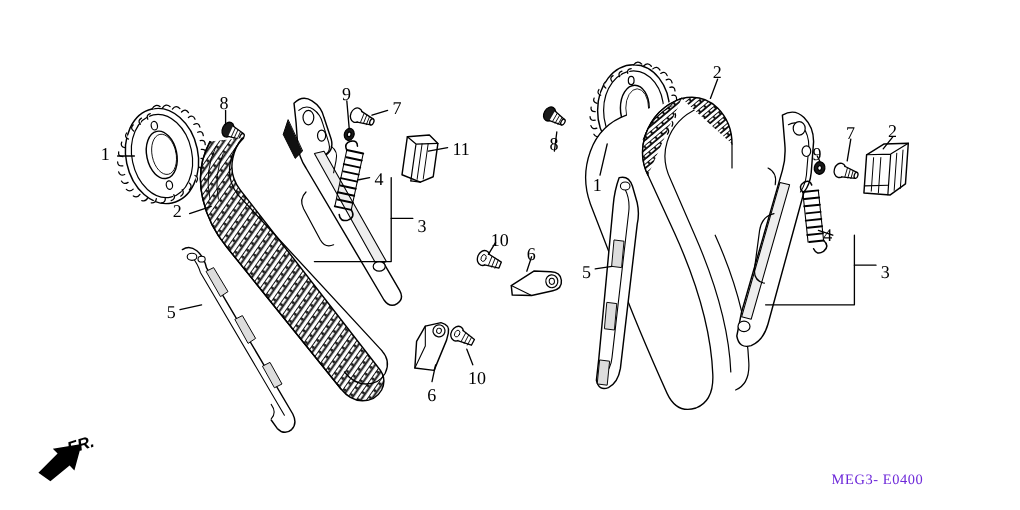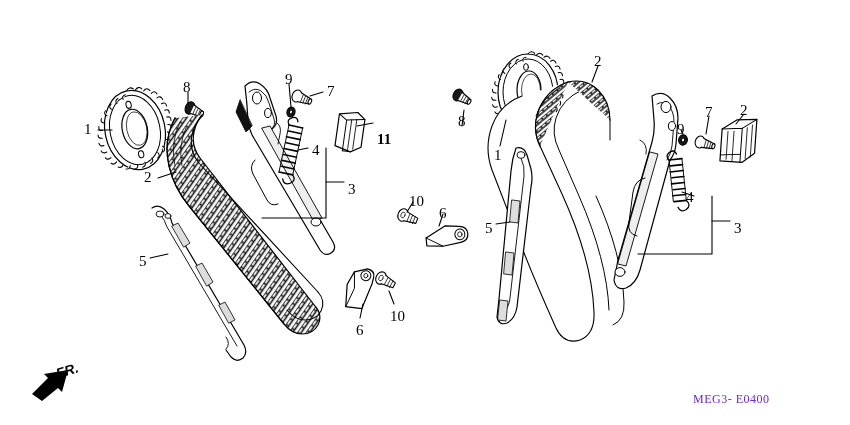--- a/index.html
+++ b/index.html
@@ -312,21 +312,21 @@
   <div id="frlabel">FR.</div>
 
   <div id="diagcode">MEG3- E0400</div>
 
   <div id="callout-layer">
       <div class="callout" style="left: 84px; top: 122px;">1</div>
       <div class="callout" style="left: 144px; top: 170px;">2</div>
       <div class="callout" style="left: 183px; top: 80px;">8</div>
       <div class="callout" style="left: 285px; top: 72px;">9</div>
       <div class="callout" style="left: 327px; top: 84px;">7</div>
-      <div class="callout" style="left: 377px; top: 132px; font-weight: bold;">11</div>
+      <div class="callout" style="left: 377px; top: 118px;">11</div>
       <div class="callout" style="left: 312px; top: 143px;">4</div>
       <div class="callout" style="left: 348px; top: 182px;">3</div>
       <div class="callout" style="left: 139px; top: 254px;">5</div>
       <div class="callout" style="left: 409px; top: 194px;">10</div>
       <div class="callout" style="left: 439px; top: 206px;">6</div>
       <div class="callout" style="left: 356px; top: 323px;">6</div>
       <div class="callout" style="left: 390px; top: 309px;">10</div>
       <div class="callout" style="left: 458px; top: 114px;">8</div>
       <div class="callout" style="left: 494px; top: 148px;">1</div>
       <div class="callout" style="left: 594px; top: 54px;">2</div>

